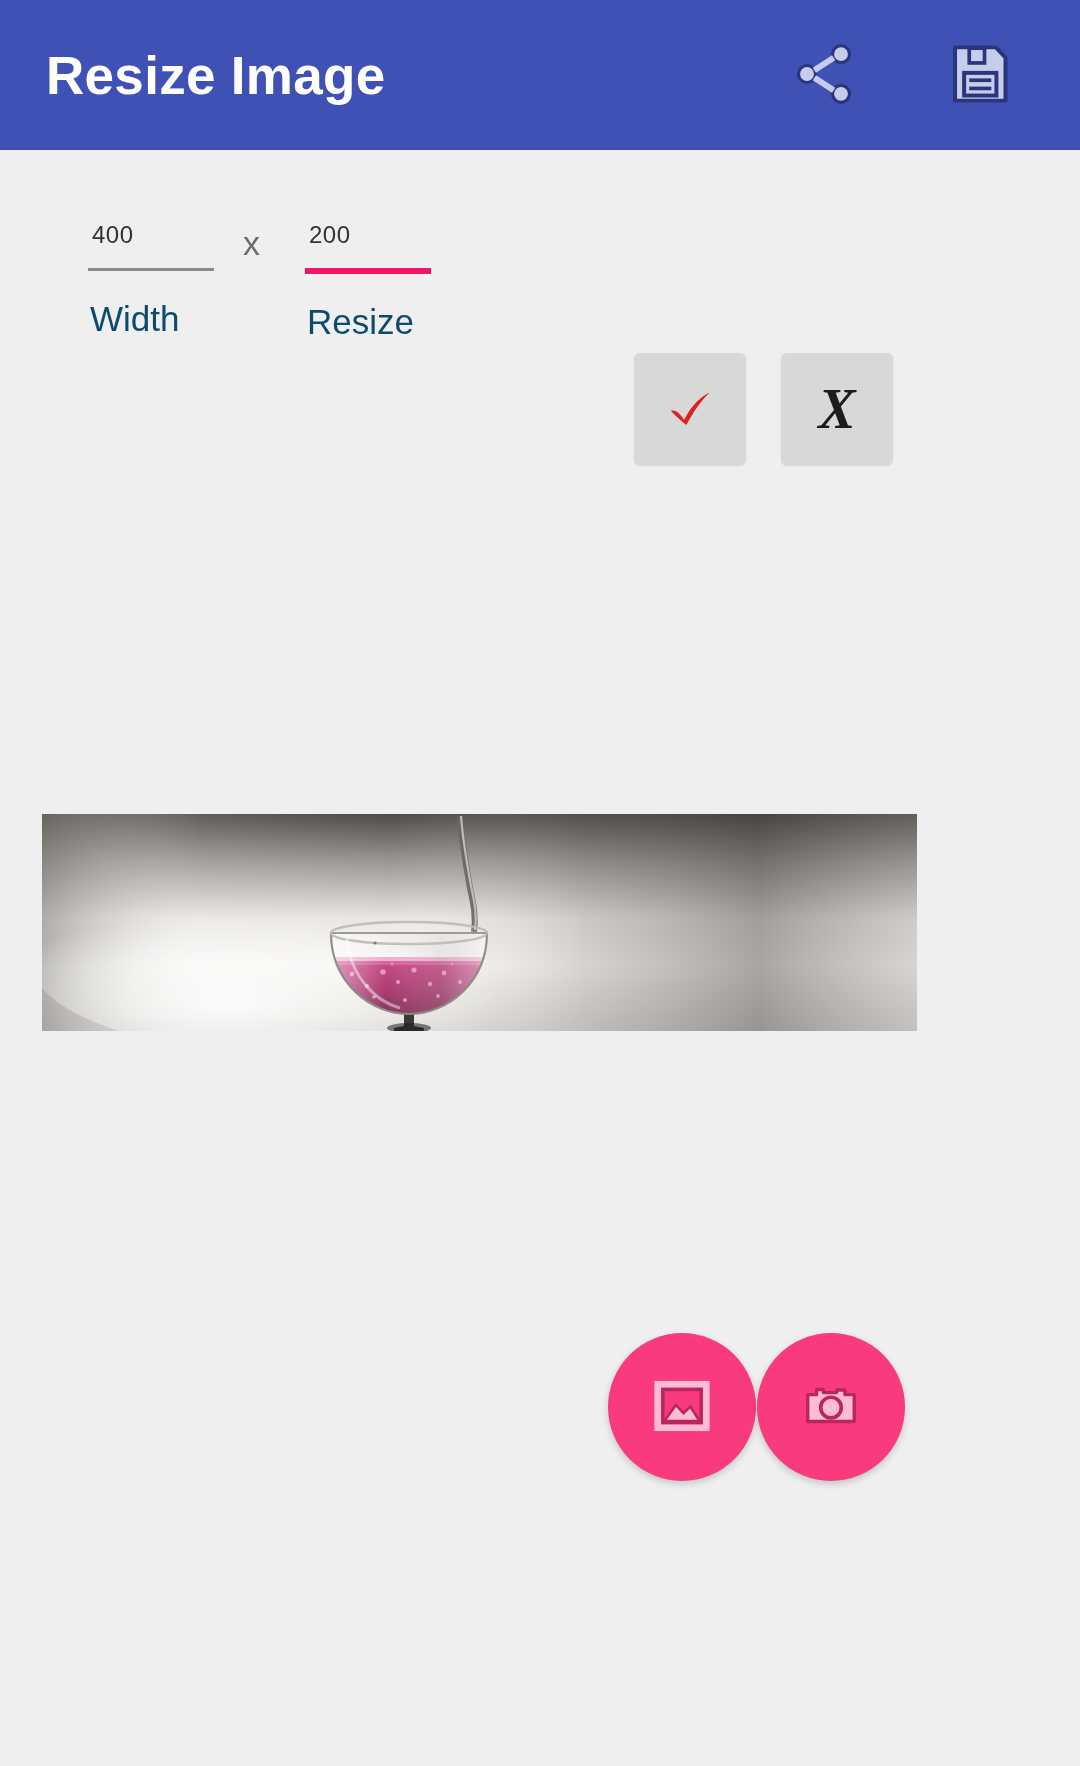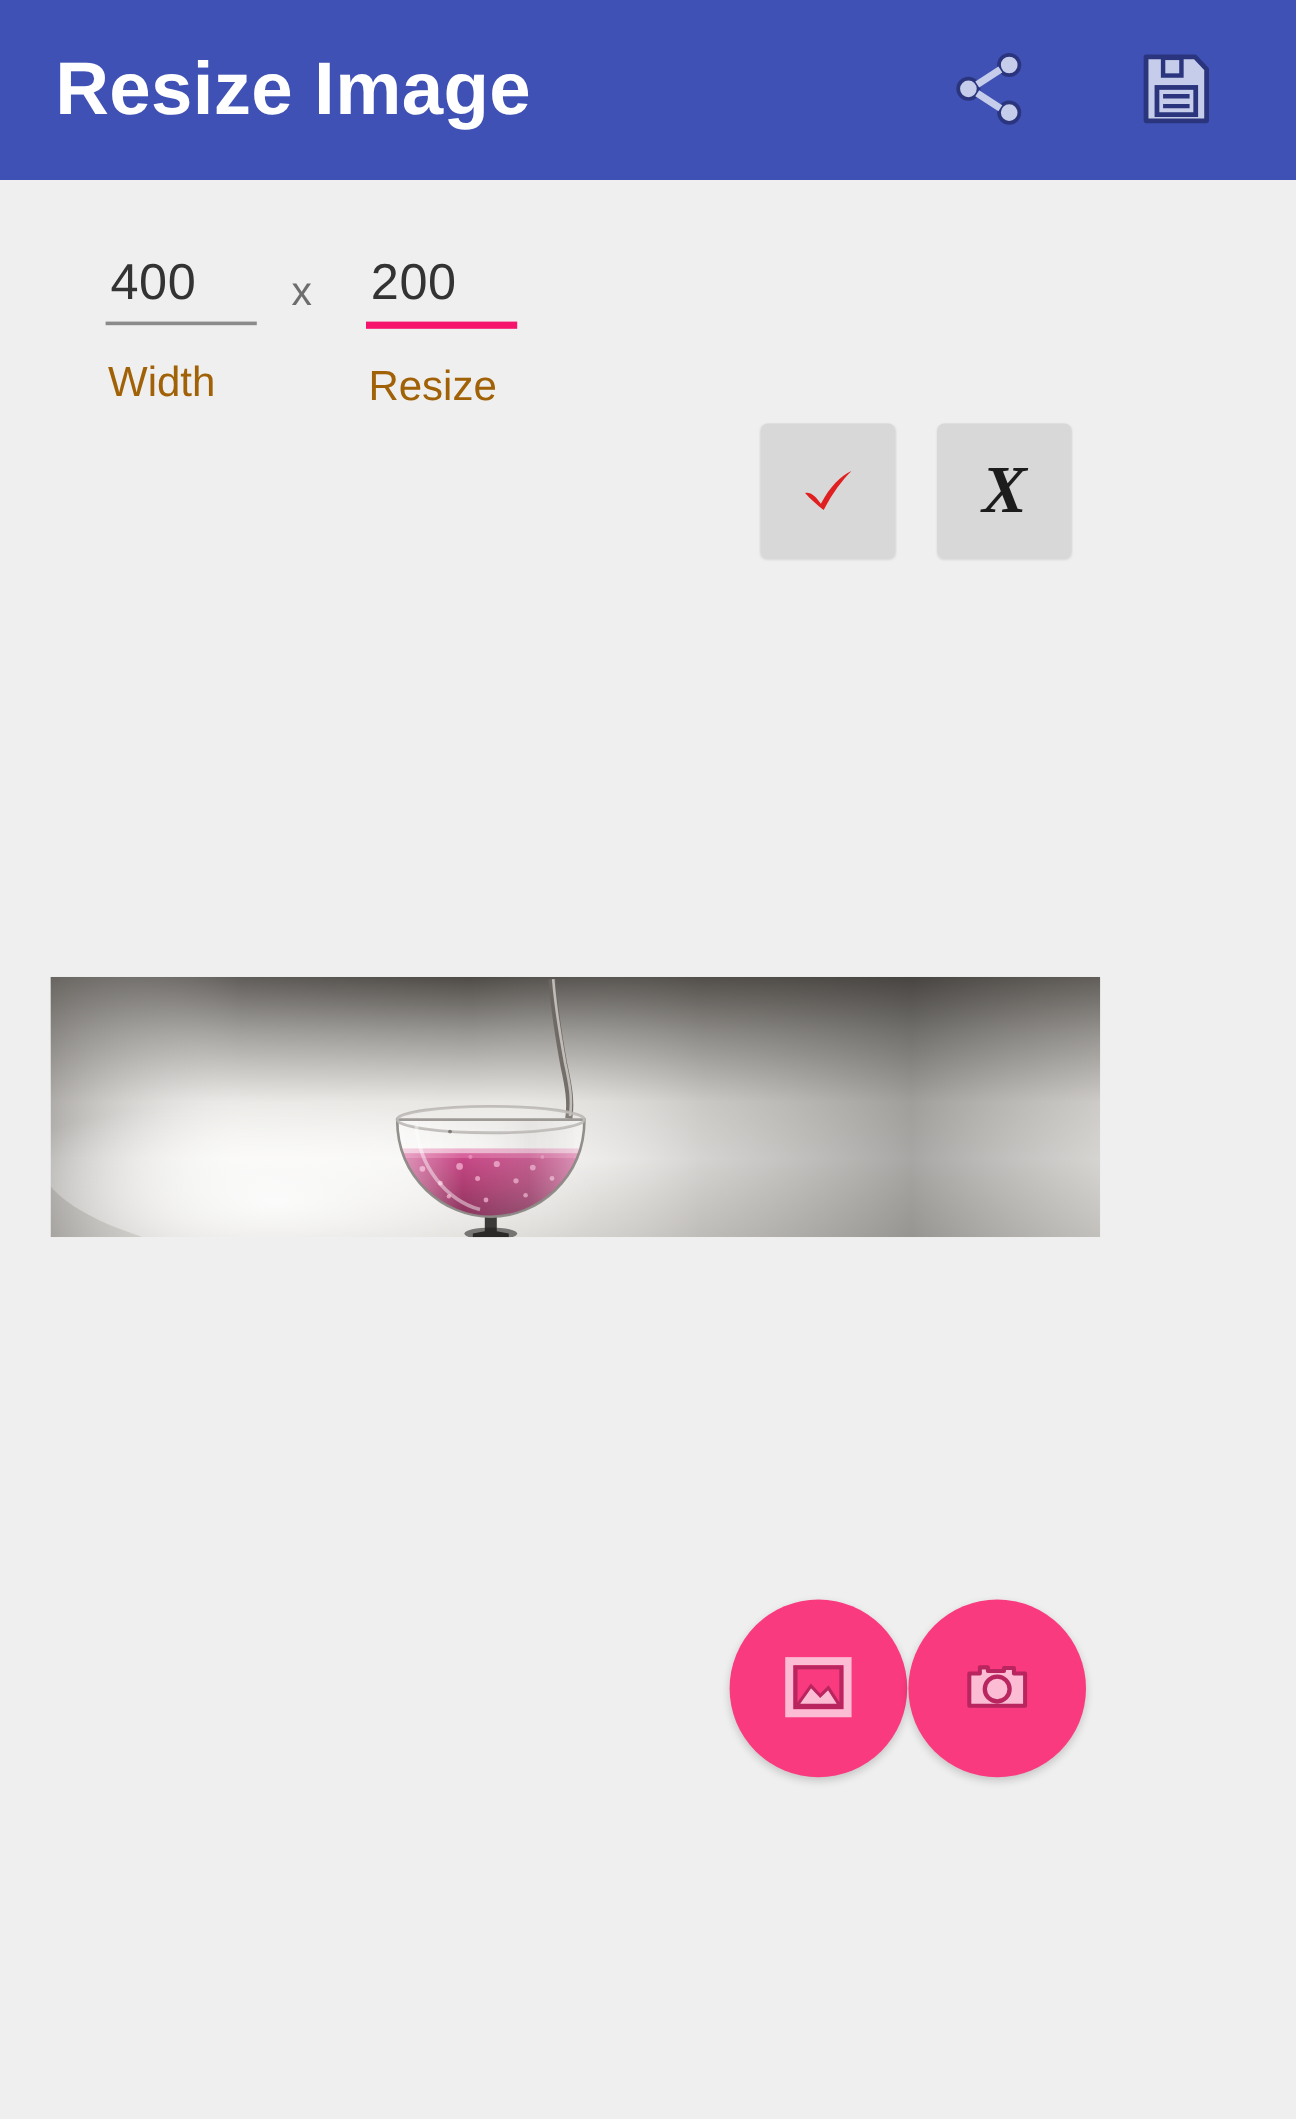--- a/index.html
+++ b/index.html
@@ -18,21 +18,21 @@
   
   .toolbar {
     position:absolute; left:0; top:0;
     width:1080px; height:150px;
     background:#3f51b5;
     display:flex; align-items:center;
   }
   .toolbar-title {
     margin-left:46px;
     color:#ffffff;
-    font-size:62px;
+    font-size:53px;
     font-weight:bold;
     letter-spacing:0.3px;
     line-height:1;
   }
   .toolbar-actions {
     margin-left:auto;
     display:flex; align-items:center;
     gap:72px;
     margin-right:58px;
   }
@@ -45,39 +45,39 @@
   
   .size-row {
     position:absolute; left:0; top:150px;
     width:1080px; height:210px;
   }
   .field {
     position:absolute;
     width:126px;
   }
   .field-value {
-    font-size:42px;
+    font-size:24px;
     color:#333333;
     line-height:46px;
     height:46px;
     padding-left:4px;
     letter-spacing:0.5px;
   }
   .field-rule {
     height:3px; width:100%;
     background:#8a8a8a;
     margin-top:10px;
   }
   .field-rule.active {
     height:6px;
     background:#f5136b;
   }
   .field-label {
     font-size:35px;
-    color:#a16207;
+    color:#0c4a6e;
     margin-top:28px;
     padding-left:2px;
     white-space:nowrap;
   }
   #field-width { left:88px; top:62px; }
   #field-height { left:305px; top:62px; }
   .times-symbol {
     position:absolute;
     left:243px; top:74px;
     font-size:34px;

